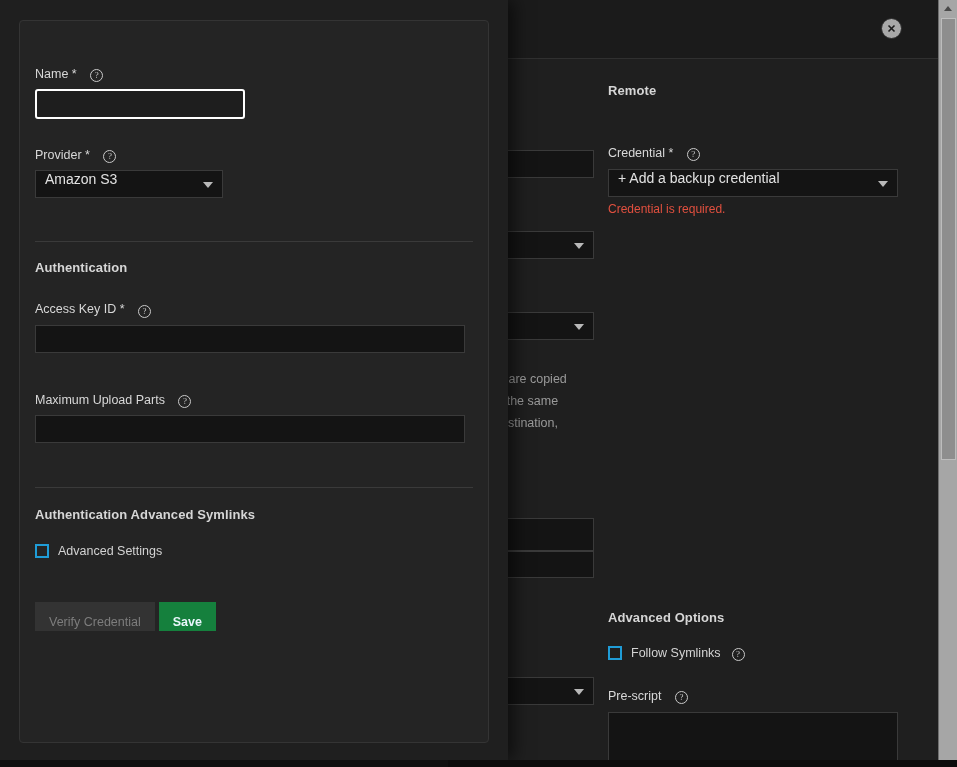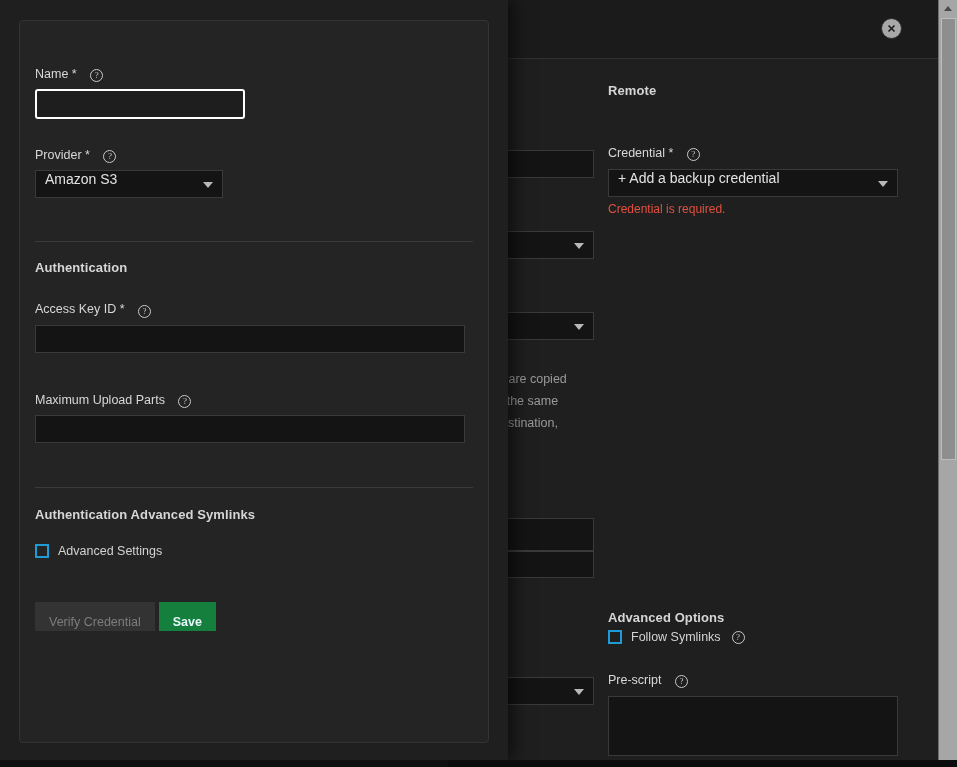--- a/index.html
+++ b/index.html
@@ -56,21 +56,21 @@
     display: flex; position: relative; cursor: pointer;
   }
   .sel .caret {
     position: absolute; right: 9px; top: 50%; width: 0; height: 0;
     margin-top: -2px;
     border-left: 5px solid transparent; border-right: 5px solid transparent;
     border-top: 6px solid #b9b9b9;
   }
   .err-text { color: #e2503f; font-size: 12px; margin-top: 5px; }
 
-  .cb-row { display: flex; align-items: flex-start; gap: 9px; }
+  .cb-row { display: flex; align-items: flex-end; gap: 9px; }
   .cb {
     width: 14px; height: 14px; border: 2px solid #1f9cd7; background: transparent;
     flex: 0 0 auto; cursor: pointer;
   }
   .cb-label { color: #d3d3d3; font-size: 12.5px; }
 
   
   .peek { position: absolute; background: #141414; border: 1px solid #3a3a3a; height: 28px; }
   .peek .caret {
     position: absolute; right: 9px; top: 50%; width: 0; height: 0; margin-top: -2px;
@@ -190,21 +190,21 @@
               <span>+ Add a backup credential</span>
               <span class="caret"></span>
             </div>
             <div class="err-text">Credential is required.</div>
           </div>
         </div>
 
         <div style="position:absolute; left:0; top:551px;">
           <div class="sec-title">Advanced Options</div>
 
-          <div class="cb-row" style="margin-top:5px;">
+          <div class="cb-row" style="margin-top:21px;">
             <span class="cb"></span>
             <span class="cb-label">Follow Symlinks</span>
             <span class="help-icon" style="margin-left:2px;">?</span>
           </div>
 
           <div style="margin-top:29px;">
             <div class="fld-label">
               <span>Pre-script</span>
               <span class="help-icon">?</span>
             </div>

